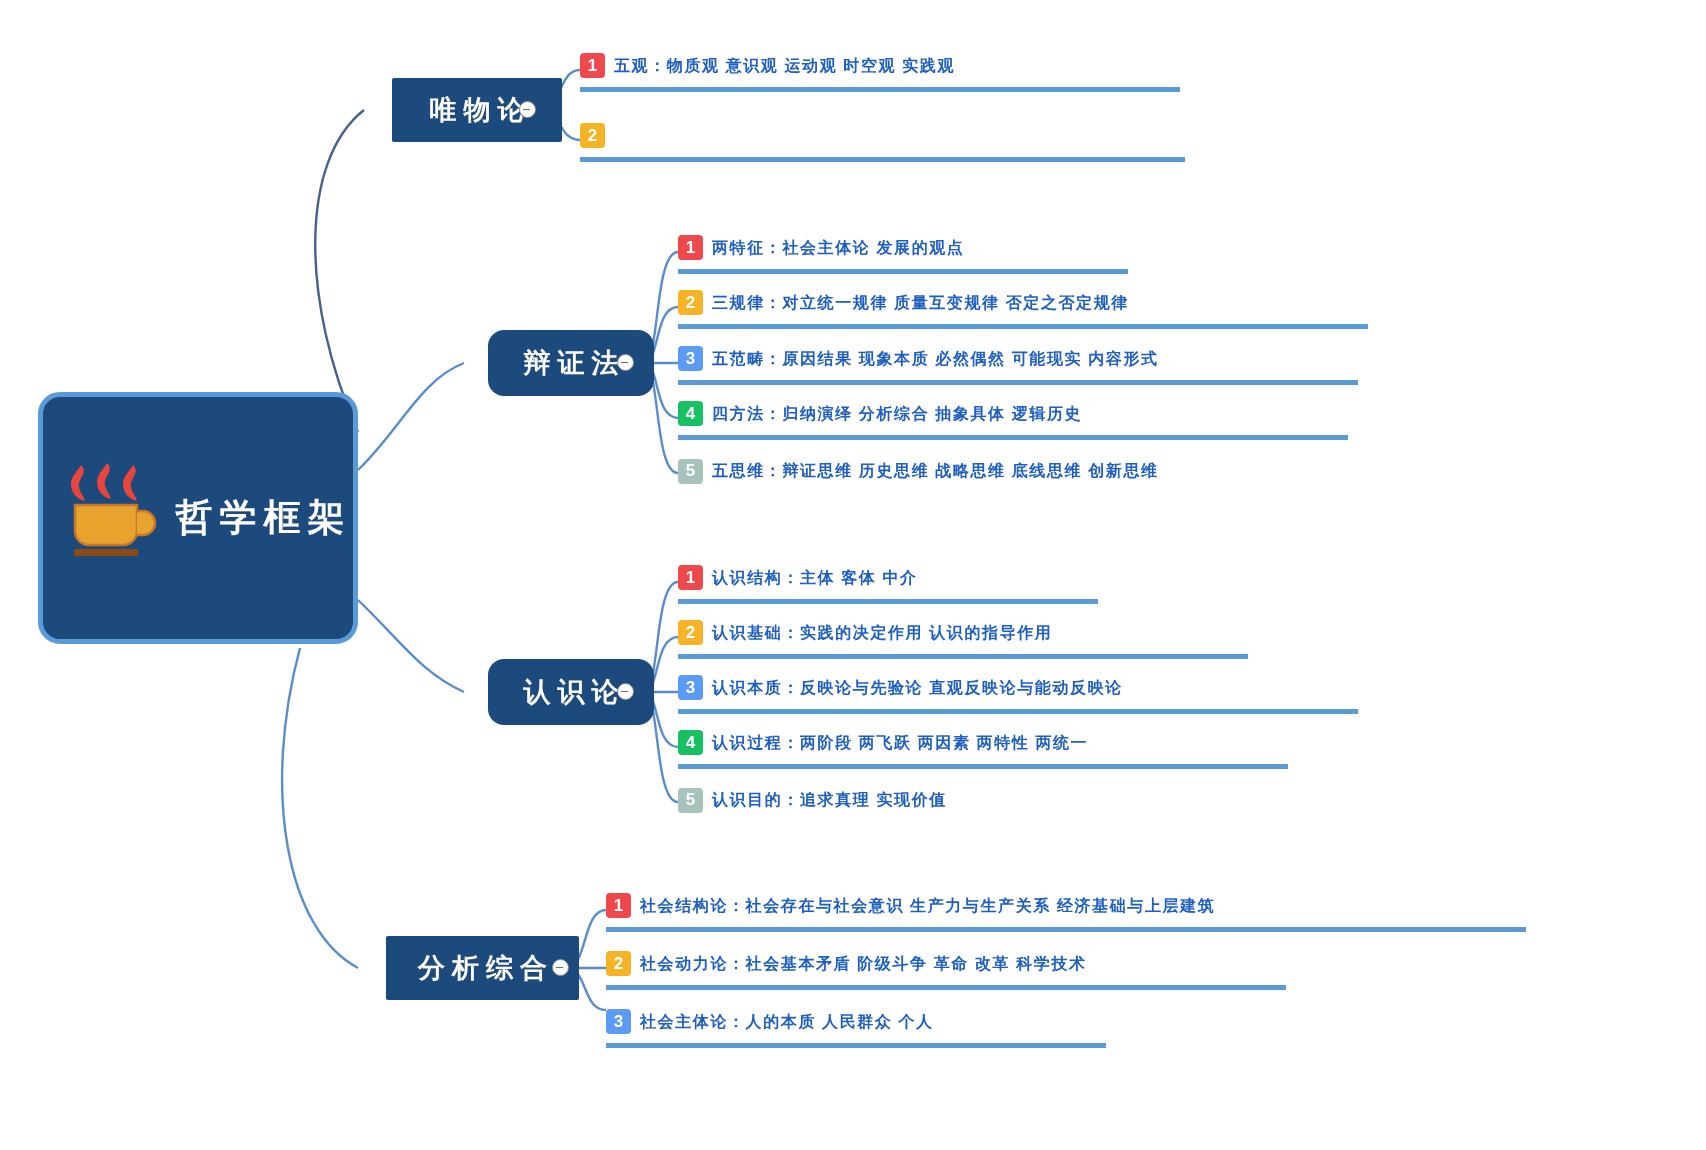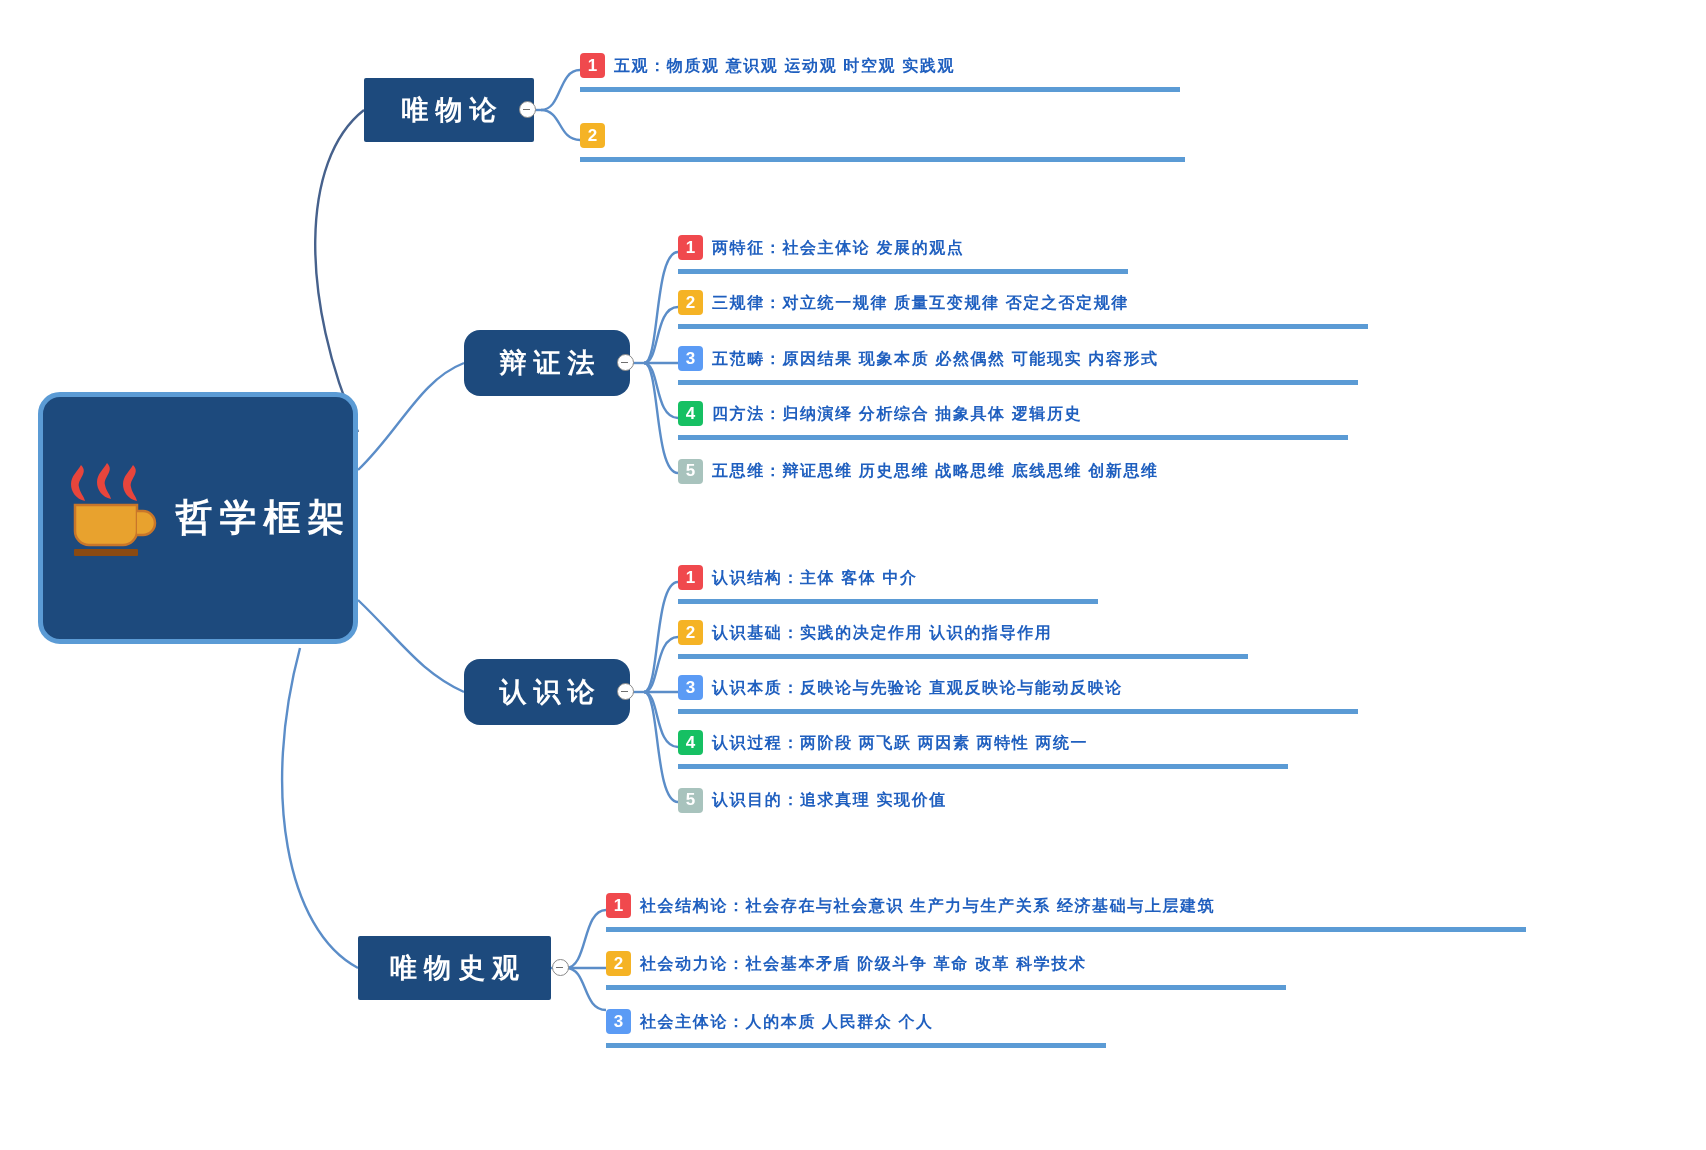--- a/index.html
+++ b/index.html
@@ -65,22 +65,22 @@
     font-size: 27px;
     font-weight: bold;
     letter-spacing: 7px;
     text-indent: 7px;
     display: flex;
     align-items: center;
     justify-content: center;
     white-space: nowrap;
     box-sizing: border-box;
   }
-  .branch-sq { border-radius: 2px; }
-  .branch-rd { border-radius: 16px; }
+  .branch-sq { border-radius: 2px; margin-left: 28px; }
+  .branch-rd { border-radius: 16px; margin-left: 24px; }
 
   
   .collapse-toggle {
     position: absolute;
     width: 17px;
     height: 17px;
     border: 1.6px solid #8a8a8a;
     border-radius: 50%;
     background: #ffffff;
     box-sizing: border-box;
@@ -262,21 +262,21 @@
     <span class="leaf-badge" style="background:#16c063;">4</span>
     <span class="leaf-text">认识过程：两阶段 两飞跃 两因素 两特性 两统一</span>
   </div>
 
   <div class="leaf no-underline" style="left:678px; top:780px; width:420px;">
     <span class="leaf-badge" style="background:#a8c3bd;">5</span>
     <span class="leaf-text">认识目的：追求真理 实现价值</span>
   </div>
 
   <div class="branch-node branch-sq" style="left:358px; top:936px; width:193px; height:64px;">
-    <span>唯物史观</span>
+    <span>分析综合</span>
   </div>
   <div class="collapse-toggle" style="left:552px; top:959px;"></div>
 
   <div class="leaf" style="left:606px; top:888px; width:920px;">
     <span class="leaf-badge" style="background:#f0494d;">1</span>
     <span class="leaf-text">社会结构论：社会存在与社会意识 生产力与生产关系 经济基础与上层建筑</span>
   </div>
 
   <div class="leaf" style="left:606px; top:946px; width:680px;">
     <span class="leaf-badge" style="background:#f5b325;">2</span>

